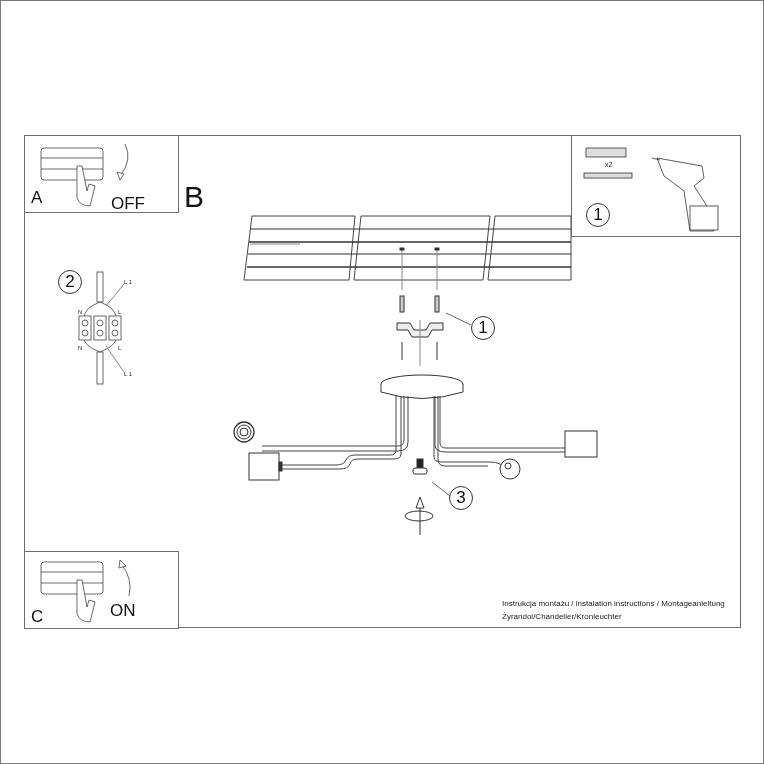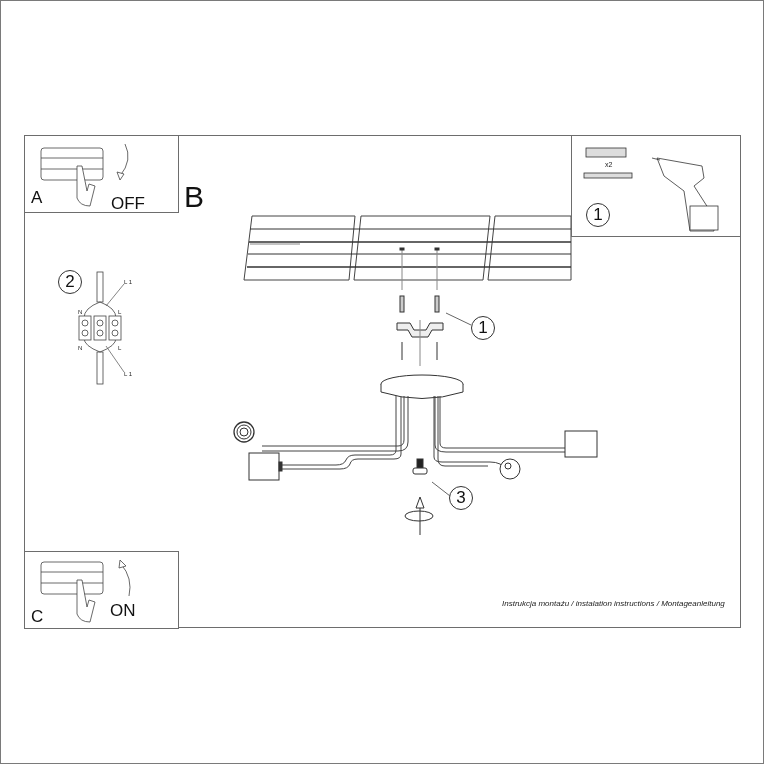--- a/index.html
+++ b/index.html
@@ -165,15 +165,16 @@
         <line x1="16" y1="31" x2="78" y2="31"></line>
       <path d="M52,28 L52,62 Q55,70 65,70 L70,50 L64,48 L62,55 L57,28 Z"></path>
       <path d="M104,44 Q108,26 96,12" fill="none"></path>
       <polygon points="94,16 95,8 101,14" fill="#fff"></polygon>
     </g>
   </svg>
   <span class="abs lbl-letter" style="left:6px;top:55px;">C</span>
   <span class="abs lbl-state" style="left:85px;top:49px;">ON</span>
 </div>
 
-<div class="abs" style="left:502px;top:597px;font-style:italic;">
+<div class="abs" style="left:502px;top:597px;">
   <div class="caption">Instrukcja montażu / instalation instructions / Montageanleitung</div>
+  <div class="caption">Żyrandol/Chandelier/Kronleuchter</div>
 </div>
 
 </body></html>

